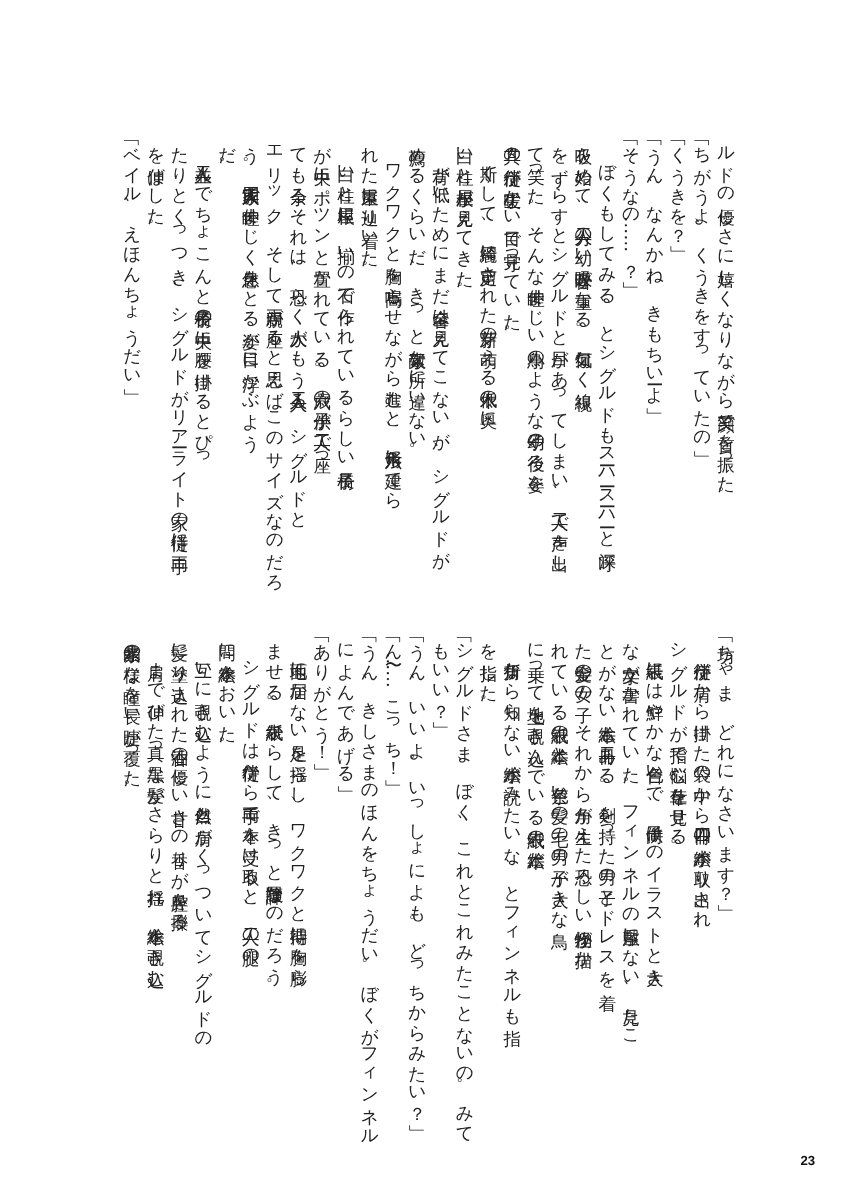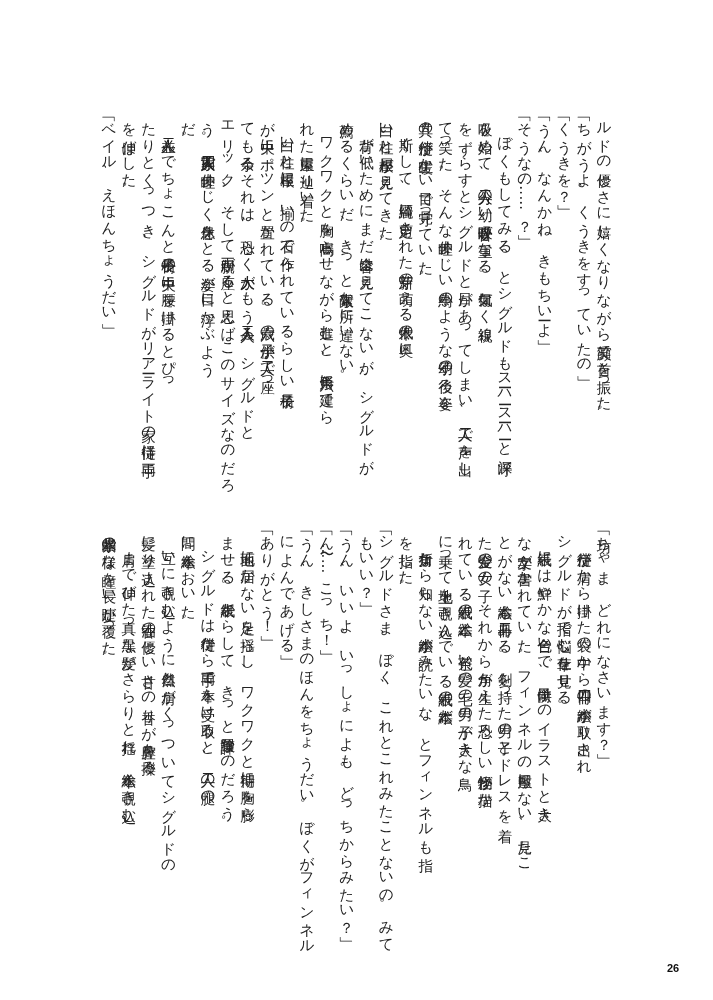--- a/index.html
+++ b/index.html
@@ -81,14 +81,14 @@
     <span class="line">　地面に届かない足を揺らし、ワクワクと期待に胸を膨ら</span>
     <span class="line">ませる。表紙からして、きっと冒険譚なのだろう。</span>
     <span class="line">　シグルドは侍従から両手で本を受け取ると、二人の腿の</span>
     <span class="line">間に絵本をおいた。</span>
     <span class="line">　互いに覗き込むように自然と肩がくっついてシグルドの</span>
     <span class="line">髪に塗り込まれた香油の優しい甘さの香りが鼻腔を擽る。</span>
     <span class="line">　肩まで伸びた真っ黒な髪がさらりと揺れ、絵本を覗き込む</span>
     <span class="line">紫水晶の様な瞳を長い睫が覆った。</span>
   </div>
 
-  <div class="page-number">26</div>
+  <div class="page-number">23</div>
 </div>
 
 </body></html>

